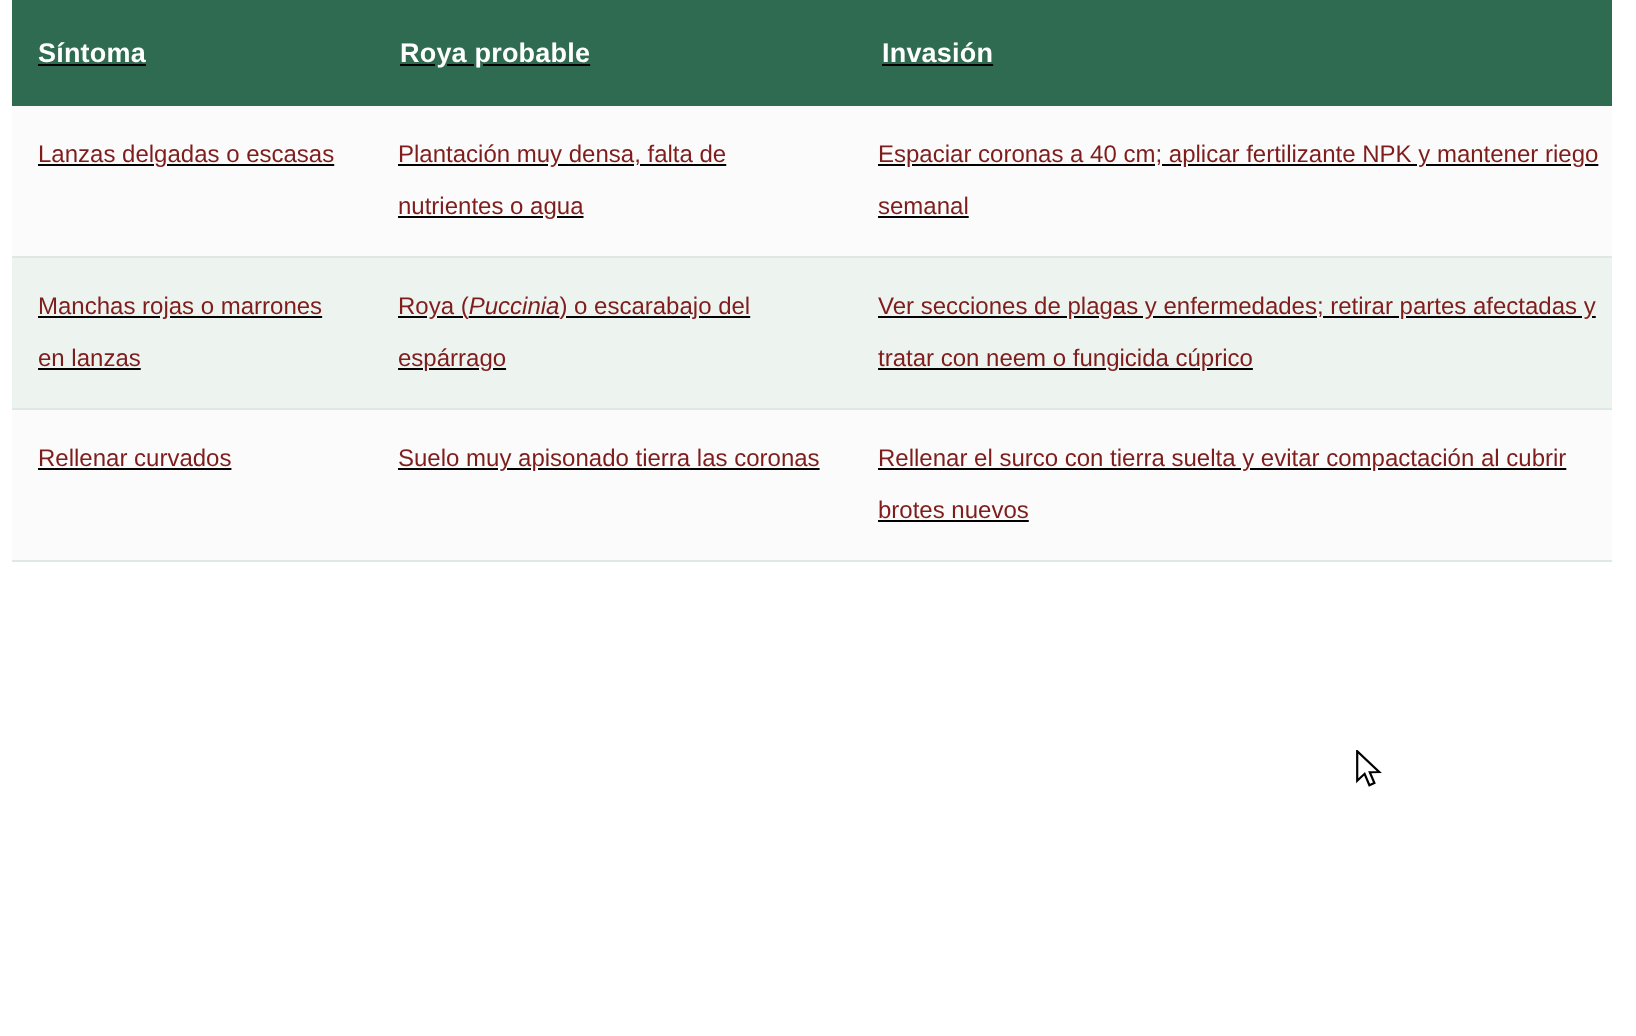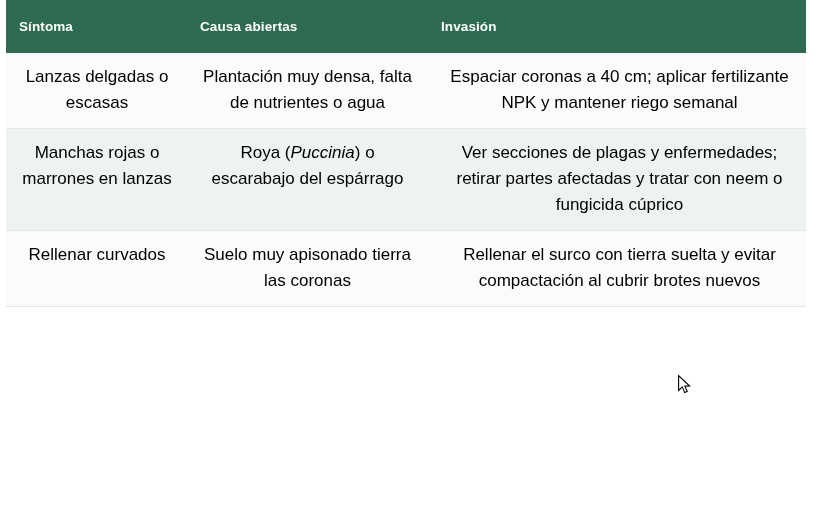--- a/index.html
+++ b/index.html
@@ -22,44 +22,45 @@
     background: #ffffff;
     box-sizing: border-box;
   }
 
   table.care-table {
     border-collapse: collapse;
     table-layout: fixed;
     width: 800px;
     margin: 0 0 0 6px;
     background: #ffffff;
+    text-decoration: underline;
   }
 
   table.care-table col.col-sintoma   { width: 181px; }
   table.care-table col.col-causa     { width: 241px; }
   table.care-table col.col-solucion  { width: 378px; }
 
   thead th {
     background: #2e6b50;
     color: #ffffff;
     font-size: 13.5px;
     font-weight: bold;
     text-align: left;
     padding: 17px 10px 17px 13px;
     line-height: 19px;
     letter-spacing: 0.1px;
     border: none;
     vertical-align: middle;
   }
 
   tbody td {
-    font-size: 17px;
-    color: #000000;
+    font-size: 12px;
+    color: #7f1d1d;
     line-height: 26px;
-    text-align: center;
+    text-align: left;
     vertical-align: top;
     padding: 11px 12px 12px 13px;
     border-bottom: 1px solid #dfe8e2;
     background: #fafbfa;
   }
 
   tbody tr.stripe td {
     background: #edf4f0;
   }
 
@@ -90,21 +91,21 @@
 
   <table class="care-table">
     <colgroup>
       <col class="col-sintoma">
       <col class="col-causa">
       <col class="col-solucion">
     </colgroup>
     <thead>
       <tr>
         <th>Síntoma</th>
-        <th>Causa abiertas</th>
+        <th>Roya probable</th>
         <th>Invasión</th>
       </tr>
     </thead>
     <tbody>
 
       <tr>
         <td class="cell-sintoma">Lanzas delgadas o escasas</td>
         <td class="cell-causa">Plantación muy densa, falta de nutrientes o agua</td>
         <td class="cell-solucion">Espaciar coronas a 40 cm; aplicar fertilizante NPK y mantener riego semanal</td>
       </tr>

